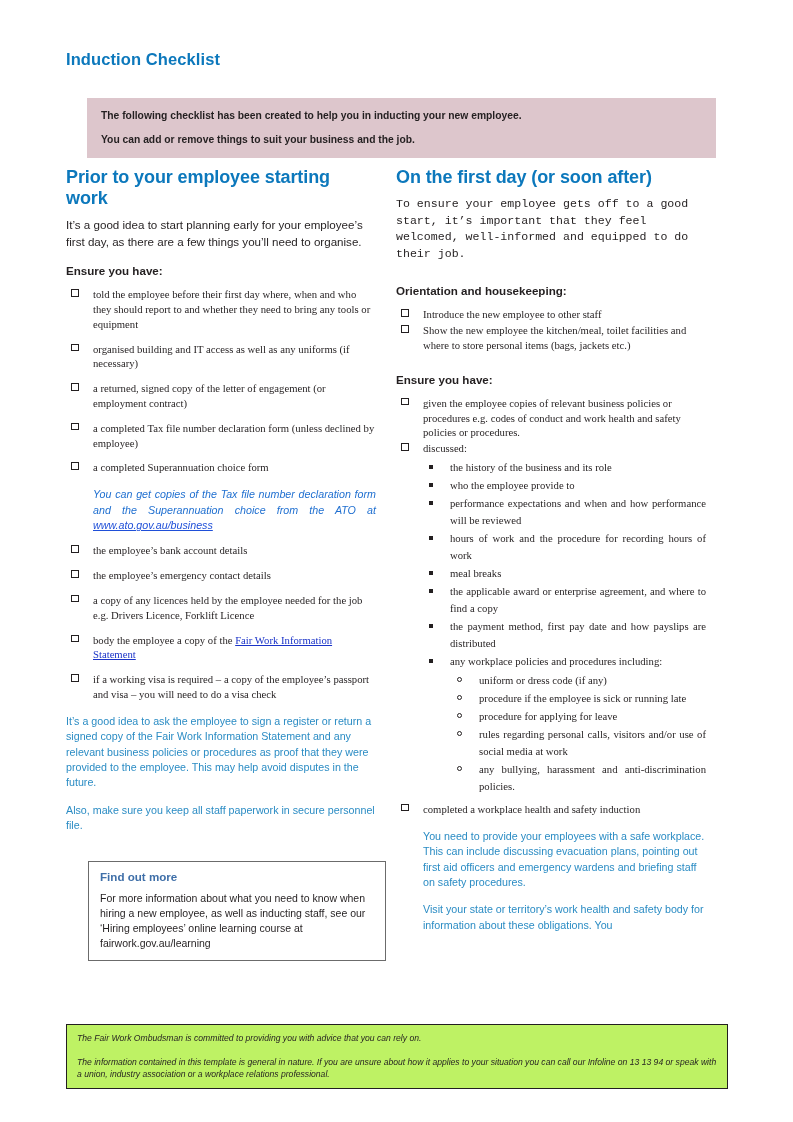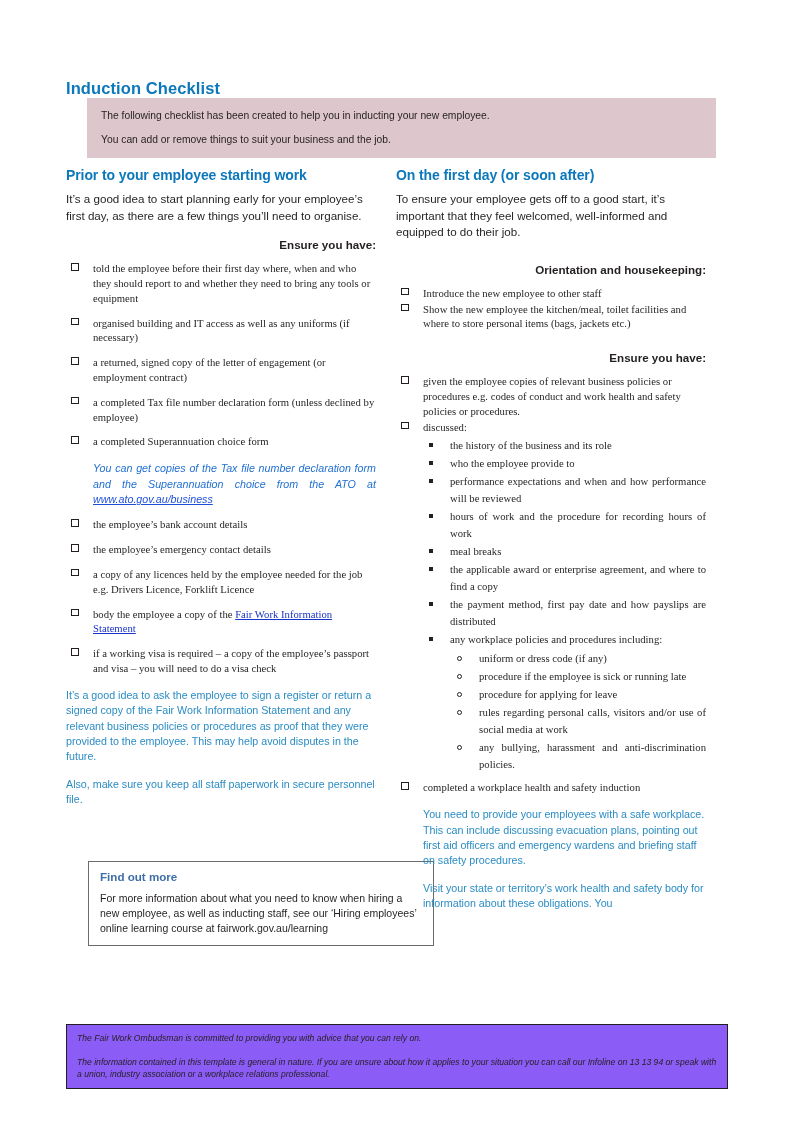--- a/index.html
+++ b/index.html
@@ -17,75 +17,75 @@
     height: 1122px;
     background: #ffffff;
     overflow: hidden;
     box-sizing: border-box;
   }
 
   
   .doc-title {
     position: absolute;
     left: 66px;
-    top: 79px;
+    top: 50px;
     font-size: 16.5px;
     font-weight: bold;
     color: #0c78bc;
     letter-spacing: 0.1px;
   }
 
   
   .banner {
     position: absolute;
     left: 87px;
     top: 98px;
     width: 629px;
     height: 60px;
     background: #ddc6cc;
     box-sizing: border-box;
     padding: 11px 0 0 14px;
+    font-weight: bold;
   }
   .banner-line {
     font-size: 10.3px;
     color: #231f20;
     line-height: 13px;
     margin-bottom: 11px;
   }
 
   
   .col {
     position: absolute;
     top: 167px;
     width: 310px;
   }
   .col-left  { left: 66px; }
   .col-right { left: 396px; }
 
   .col-heading {
-    font-size: 14px;
+    font-size: 18px;
     font-weight: bold;
     color: #0c78bc;
     margin: 0 0 8px 0;
     letter-spacing: -0.1px;
   }
   .col-intro {
     font-size: 11.6px;
     line-height: 16.6px;
     color: #231f20;
     margin: 0 0 14px 0;
   }
-  .col-intro.tight { margin-bottom: 22px; }
+  .col-intro.tight { margin-bottom: 22px; font-family: Liberation Mono, monospace; }
 
   .sub-heading {
     font-size: 11.6px;
     font-weight: bold;
     color: #231f20;
     margin: 0 0 10px 0;
-    text-align: right;
   }
   .sub-heading.sp-top { margin-top: 20px; }
 
   
   ul.checklist {
     list-style: none;
     margin: 0;
     padding: 0;
     font-family: Liberation Serif, serif;
   }
@@ -184,21 +184,21 @@
   a.fw-link {
     color: #1a33c8;
     text-decoration: underline;
   }
 
   
   .findbox {
     position: absolute;
     left: 88px;
     top: 861px;
-    width: 346px;
+    width: 298px;
     border: 1.1px solid #6b6b6b;
     box-sizing: border-box;
     padding: 8px 11px 9px 11px;
     background: #ffffff;
   }
   .findbox-title {
     font-size: 11.6px;
     font-weight: bold;
     color: #3f6fa8;
     margin-bottom: 8px;
@@ -211,21 +211,21 @@
 
   
   .footer {
     position: absolute;
     left: 66px;
     top: 1024px;
     width: 662px;
     border: 1.1px solid #231f20;
     box-sizing: border-box;
     padding: 7px 10px 8px 10px;
-    background: #8b5cf6;
+    background: #bef264;
   }
   .footer p {
     margin: 0;
     font-size: 8.6px;
     font-style: italic;
     line-height: 12px;
     color: #231f20;
   }
   .footer p.second { margin-top: 12px; }
 </style>

